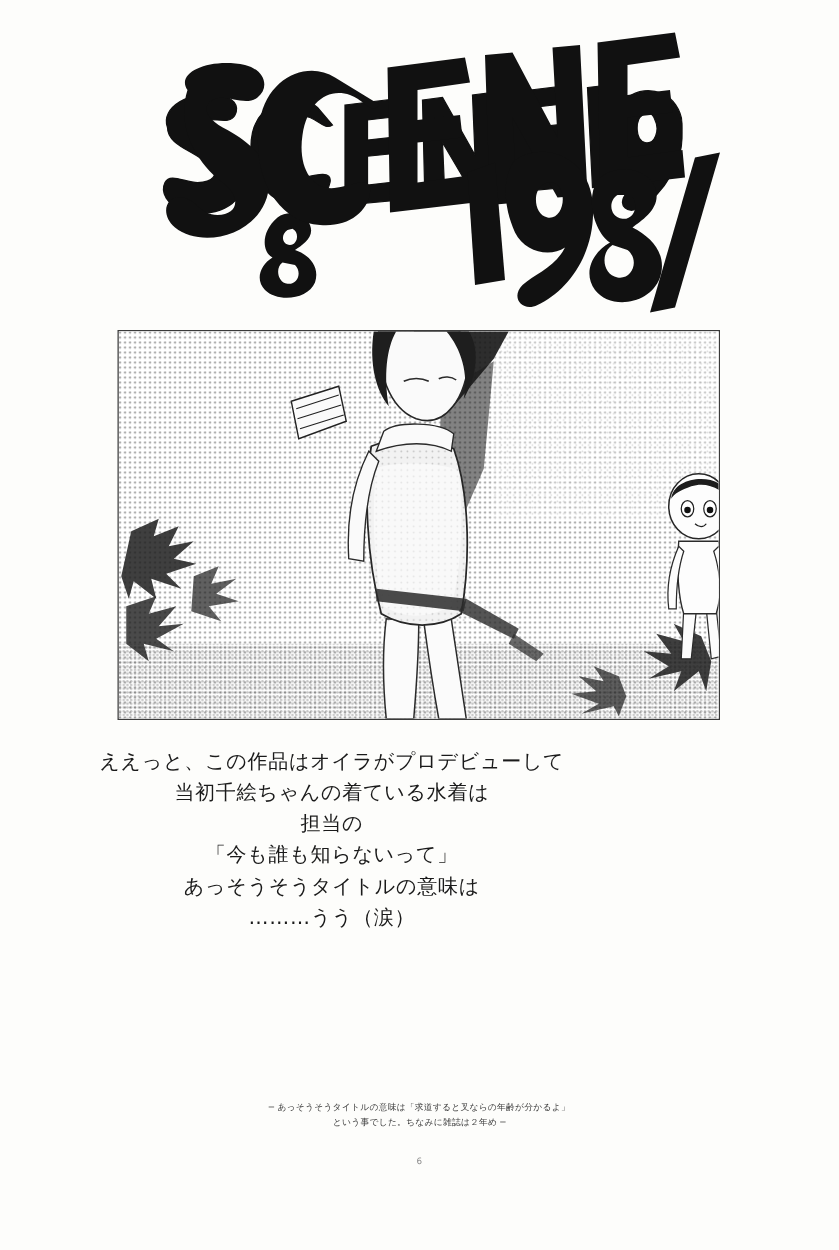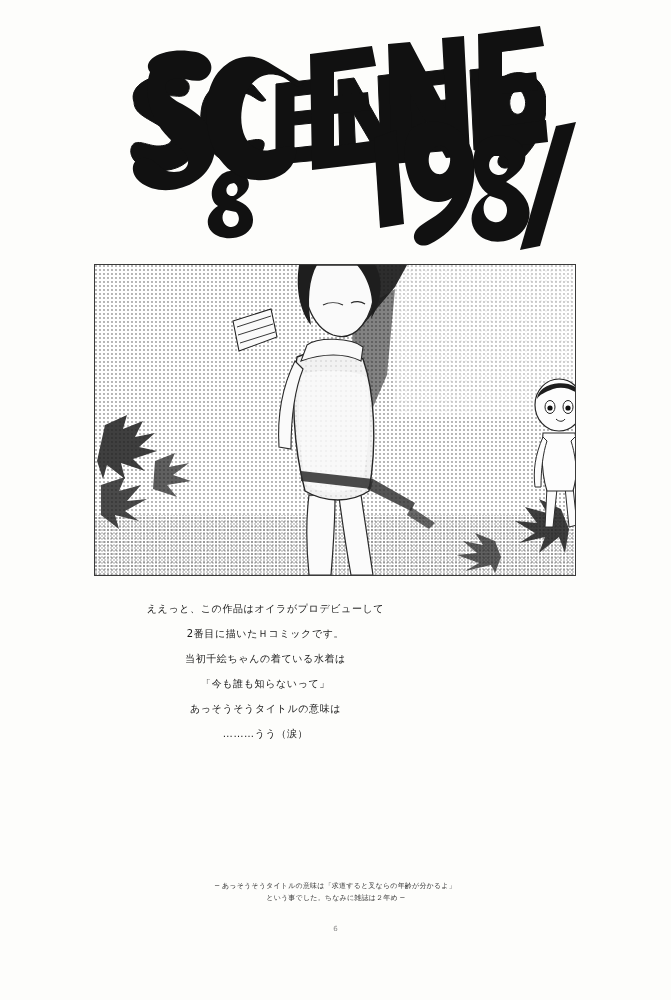--- a/index.html
+++ b/index.html
@@ -50,21 +50,21 @@
   .panel-inner { position: absolute; inset: 0; }
 
   
   .caption {
     position: absolute;
     left: 0;
     top: 596px;
     width: 531px;
     text-align: center;
     font-family: "DejaVu Sans", sans-serif;
-    font-size: 10px;
+    font-size: 16px;
     line-height: 25px;
     color: #1a1a1a;
     letter-spacing: 0.6px;
   }
   .caption div { white-space: nowrap; }
 
   
   .footnote {
     position: absolute;
     left: 0;
@@ -231,22 +231,22 @@
           <ellipse cx="510" cy="126" rx="28" ry="24" fill="#ffffff" stroke="#2a2a2a" stroke-width="1.2"></ellipse>
           <path d="M492 142 L482 152 L494 148 Z" fill="#ffffff" stroke="#2a2a2a" stroke-width="1.1"></path>
           <text x="510" y="133" font-family="DejaVu Sans, sans-serif" font-size="15" fill="#1a1a1a" text-anchor="middle">?</text>
         </g>
       </svg>
     </div>
   </div>
 
   <div class="caption">
     <div>ええっと、この作品はオイラがプロデビューして</div>
-    <div>2番目に描いたＨコミックです。</div>
     <div>当初千絵ちゃんの着ている水着は</div>
+    <div>担当の</div>
     <div>「今も誰も知らないって」</div>
     <div>あっそうそうタイトルの意味は</div>
     <div>………うう（涙）</div>
   </div>
 
   <div class="footnote">
     <div>─ あっそうそうタイトルの意味は「求道すると叉ならの年齢が分かるよ」</div>
     <div>という事でした。ちなみに雑誌は２年め ─</div>
   </div>
 

